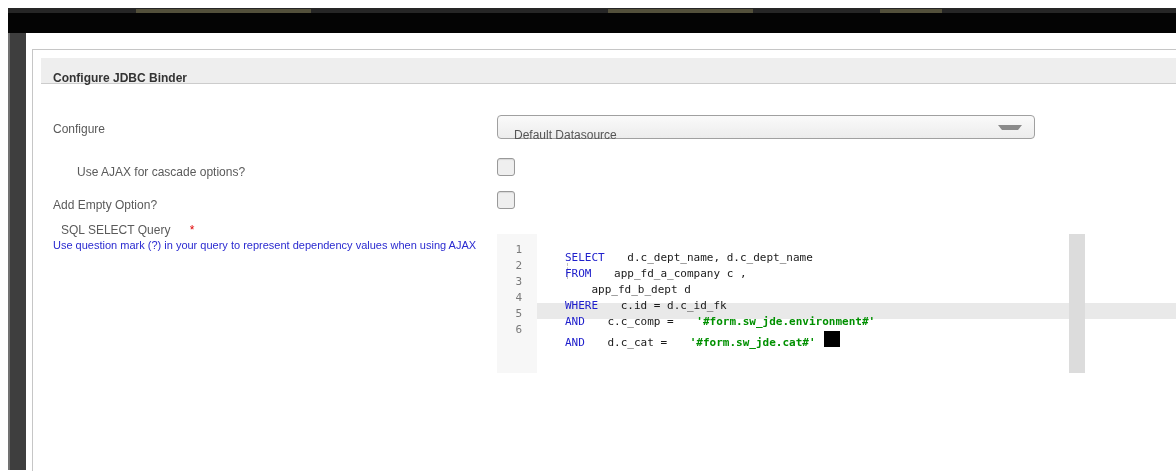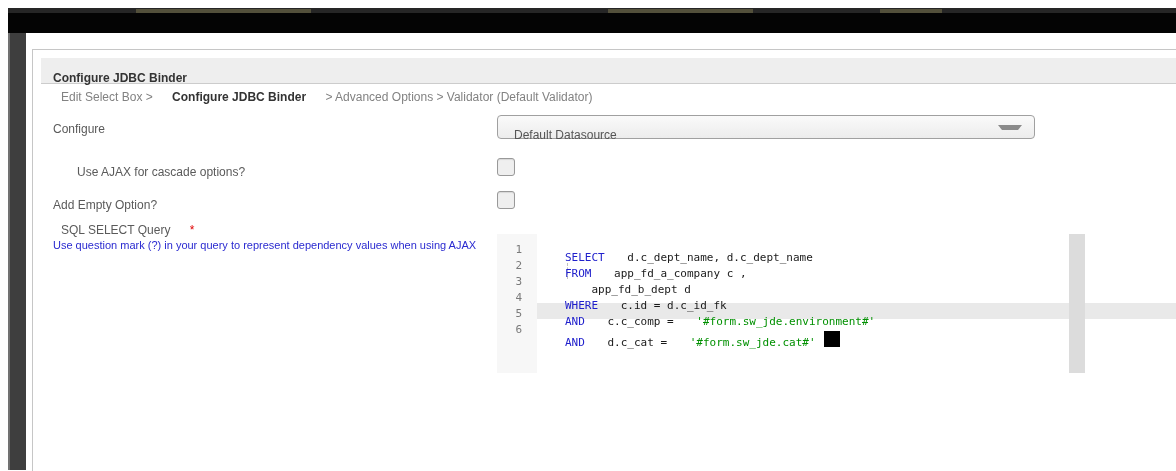--- a/index.html
+++ b/index.html
@@ -53,21 +53,21 @@
   
   .editor { position:absolute; left:489px; top:226px; width:687px; height:139px; background:#fff;
             font-family:"DejaVu Sans Mono", monospace; font-size:11px; line-height:13.5px; cursor:text; }
   .gutter { position:absolute; left:0; top:0; width:40px; height:139px; background:#f7f7f7; }
   .gutter .ln { text-align:right; padding-right:7px; color:#7a7a7a; height:13.5px; }
   .gutter { padding-top:1px; }
   .active-line { position:absolute; left:40px; right:0; top:69px; height:14px; background:#e9e9e9; }
   .code { position:absolute; left:44px; top:1px; right:0; white-space:pre; }
   .code .line { height:13.5px; position:relative; z-index:2; }
   .tok-kw { color:#2020cc; }
-  .tok-str { color:#009000; }
+  .tok-str { color:#009000;font-weight:bold; }
   .tok-plain { color:#1a1a1a;text-align:center; }
   .caret { display:inline-block; width:1px; height:11px; background:#000; vertical-align:-1px; }
   .indent-guide { position:absolute; left:70px; top:29px; height:13px; border-left:1px dashed #c0c0c0; }
   .editor-right-border { position:absolute; left:572px; top:0; width:1px; height:139px; background:#dcdcdc; }
 </style>
 </head>
 <body>
 
 <div class="top-strip">
   <div class="frag frag1"></div>
@@ -76,23 +76,20 @@
 </div>
 
 <div class="title-bar">
   <div class="title">Property Editor</div>
 </div>
 
 <div class="left-strip"></div>
 
 <div class="panel">
   <div class="panel-header">Configure JDBC Binder</div>
-  <div class="breadcrumb">
-    <span>Edit Select Box &gt; </span><b>Configure JDBC Binder</b><span> &gt; Advanced Options &gt; Validator (Default Validator)</span>
-  </div>
 </div>
 
 <div class="form-label lbl-datasource">Configure</div>
 <div class="dropdown">
   <span>Default Datasource</span>
   <span class="arrow"></span>
 </div>
 
 <div class="form-label lbl-ajax">Use AJAX for cascade options?</div>
 <div class="checkbox cb-ajax"></div>

